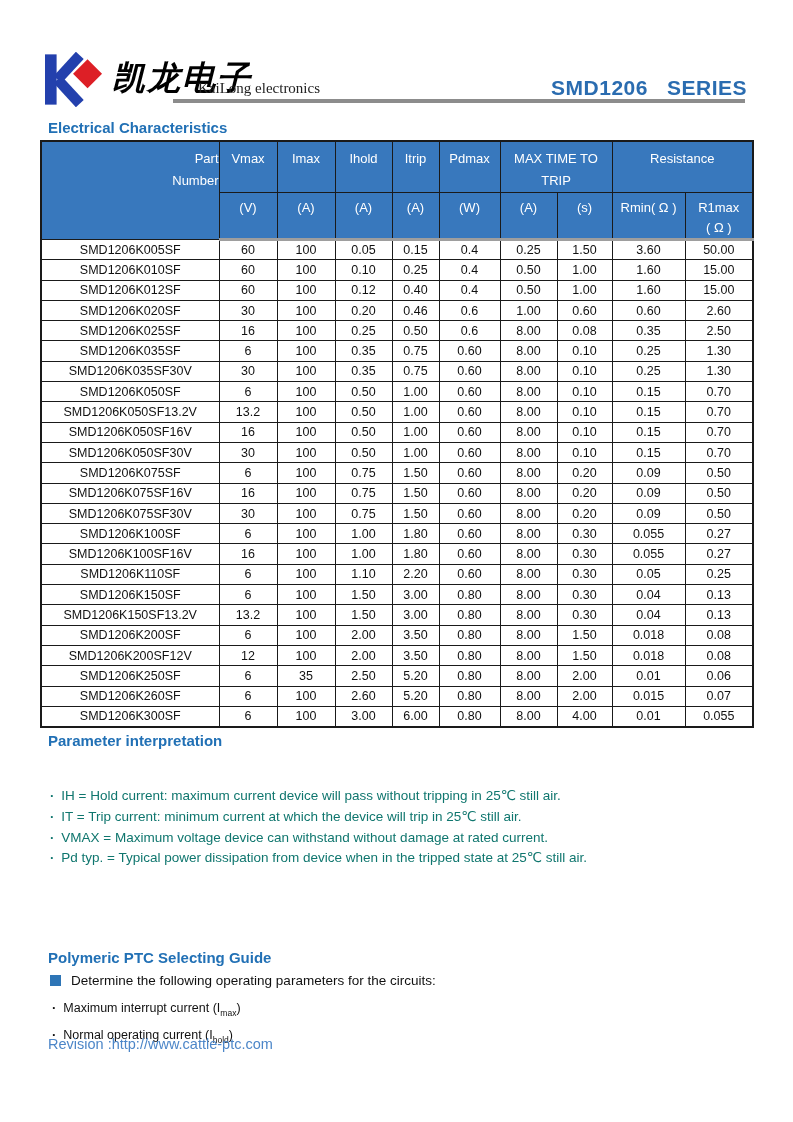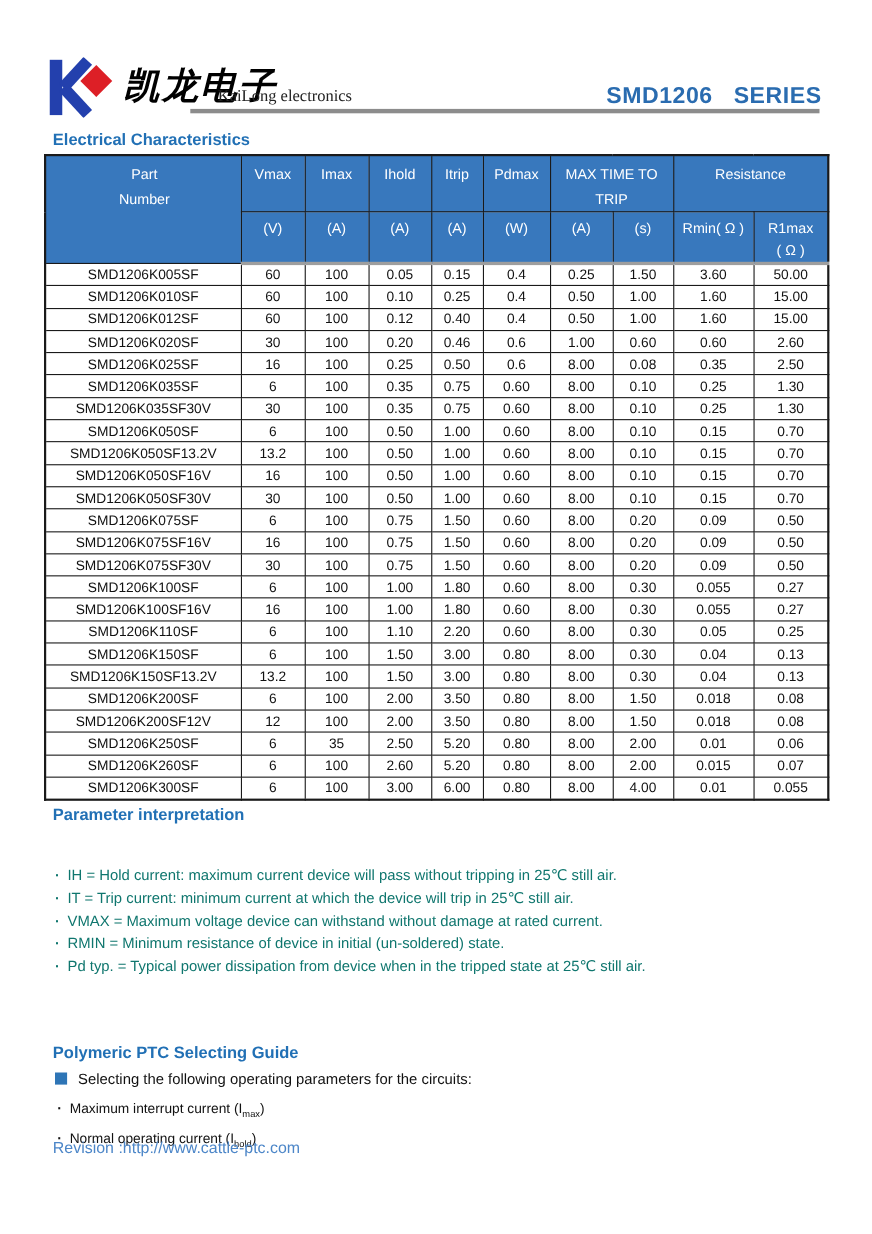--- a/index.html
+++ b/index.html
@@ -40,21 +40,21 @@
     border-collapse:collapse; table-layout:fixed;
   }
   .ec-table th, .ec-table td { border:1px solid #1a1a1a; }
   .ec-table { border:2px solid #1a1a1a; }
   .ec-table thead th {
     background:#3878bd; color:#fff; font-weight:normal; font-size:13px;
     vertical-align:top; text-align:center; padding-top:6px; line-height:22px;
   }
   .ec-table thead tr.names th { height:46px; }
   .ec-table thead tr.units th { height:42px; border-bottom:3px solid #9e9e9e; line-height:20px; padding-top:5px; }
-  .ec-table thead th.part-h { text-align:center; padding-left:2px; }
+  .ec-table thead th.part-h { text-align:right; padding-left:2px; }
   .ec-table thead .l2 { display:block; }
   .ec-table tbody td {
     height:20.3px; font-size:12.5px; text-align:center; vertical-align:middle;
     background:#fff; padding:0 2px; white-space:nowrap; overflow:hidden;
   }
 
   
   .plist { position:absolute; left:50px; top:786px; list-style:none; }
   .plist li { font-size:13.5px; line-height:20.8px; color:#0f766e; }
   .bullet-dot { font-weight:bold; margin-right:7px; font-size:13px; }
@@ -426,28 +426,27 @@
           <td>0.055</td>
         </tr>
       </tbody>
   </table>
 
   <div class="sec-title t-par">Parameter interpretation</div>
   <ul class="plist">
       <li><span class="bullet-dot">·</span><span>IH = Hold current: maximum current device will pass without tripping in 25℃  still air.</span></li>
       <li><span class="bullet-dot">·</span><span>IT = Trip current: minimum current at which the device will trip in 25℃  still air.</span></li>
       <li><span class="bullet-dot">·</span><span>VMAX = Maximum voltage device can withstand without damage at rated current.</span></li>
-      <li><span class="bullet-dot">·</span><span>RMIN = Minimum resistance of device in initial (un-soldered) state.</span></li>
       <li><span class="bullet-dot">·</span><span>Pd typ. = Typical power dissipation from device when in the tripped state at 25℃  still air.</span></li>
     </ul>
 
   <div class="sec-title t-gui">Polymeric PTC Selecting Guide</div>
   <div class="guide-intro">
     <span class="sq-bullet"></span>
-    <span>Selecting the following operating parameters for the circuits:</span>
+    <span>Determine the following operating parameters for the circuits:</span>
   </div>
   <ul class="glist">
       <li><span class="bullet-dot">·</span><span>Maximum interrupt current (I</span><sub>max</sub><span>)</span></li>
       <li><span class="bullet-dot">·</span><span>Normal operating current (I</span><sub>hold</sub><span>)</span></li>
     </ul>
 
   <div class="footer">
     <span>Revision :</span>
     <a href="#">http://www.cattle-ptc.com</a>
   </div>

